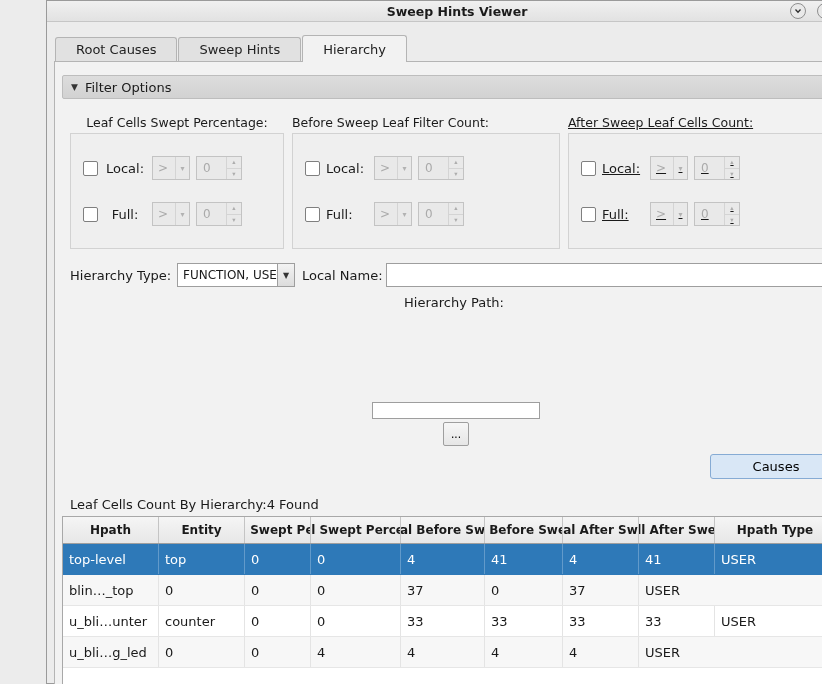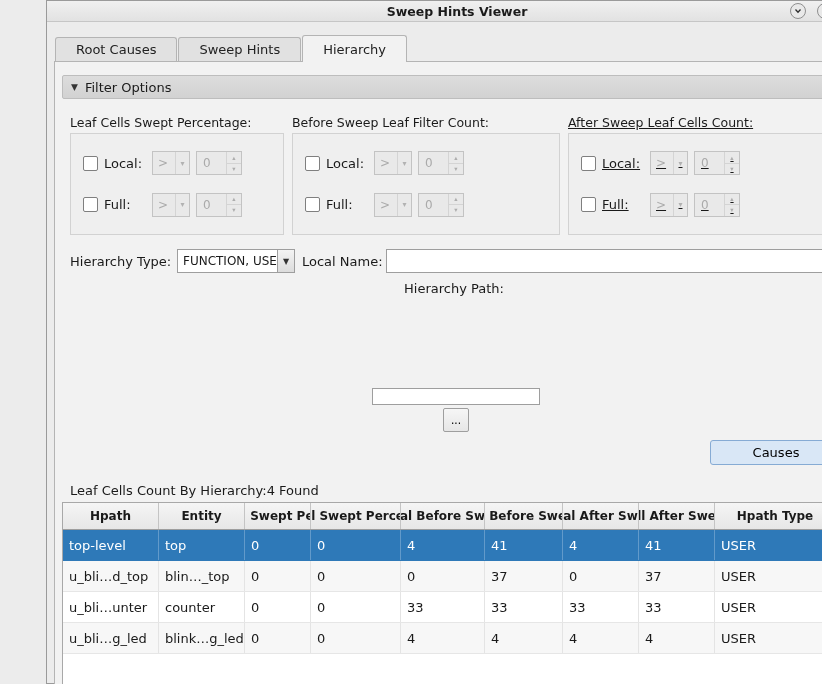--- a/index.html
+++ b/index.html
@@ -33,23 +33,23 @@
   .panel { flex: 1; margin: 0 7px; border: 1px solid #b4b4b4; background: #f2f2f2;
     padding: 13px 7px 8px 7px; position: relative; z-index: 1; }
 
   .filter-header { height: 24px; background: linear-gradient(#dddddd,#d2d2d2);
     border: 1px solid #bdbdbd; border-radius: 2px; display: flex; align-items: center;
     padding: 0 8px; gap: 7px; }
   .expander-arrow { font-size: 9px; color: #333; }
 
   .groups { display: flex; gap: 8px; margin-top: 16px; padding: 0 10px 0 8px; }
   .group-title { font-size: 12.5px; margin-bottom: 4px; height: 14px; }
-  .group-box { border: 1px solid #d2d2d2; background: #efefef; height: 102px;
+  .group-box { border: 1px solid #d2d2d2; background: #efefef; height: 116px;
     display: flex; flex-direction: column; justify-content: space-evenly; padding: 0 12px; }
-  .g1 { width: 214px; } .g2 { width: 268px; } .g3 { flex: 1; text-decoration: underline; }
+  .g1 { width: 214px; text-align: center; } .g2 { width: 268px; } .g3 { flex: 1; text-decoration: underline; }
 
   .filter-row { display: flex; align-items: center; gap: 6px; }
   .checkbox { width: 15px; height: 15px; background: #fff; border: 1px solid #7f7f7f;
     border-radius: 2px; flex: 0 0 15px; }
   .flbl { width: 42px; }
   .mini-combo { width: 38px; height: 24px; border: 1px solid #c3c3c3; background: #e9e9e9;
     display: flex; color: #aaaaaa; }
   .mini-combo .val { flex: 1; padding-left: 5px; font-size: 12px; display: flex; align-items: center; }
   .mini-combo .arr { width: 14px; border-left: 1px solid #d4d4d4; font-size: 8px; color: #b2b2b2;
     display: flex; align-items: center; justify-content: center; }
@@ -317,21 +317,20 @@
           <div class="td">top</div>
           <div class="td">0</div>
           <div class="td">0</div>
           <div class="td">4</div>
           <div class="td">41</div>
           <div class="td">4</div>
           <div class="td">41</div>
           <div class="td">USER</div>
         </div>
         <div class="tr alt">
-          <div class="td">u_bli…d_top</div>
           <div class="td">blin…_top</div>
           <div class="td">0</div>
           <div class="td">0</div>
           <div class="td">0</div>
           <div class="td">37</div>
           <div class="td">0</div>
           <div class="td">37</div>
           <div class="td">USER</div>
         </div>
         <div class="tr">
@@ -340,21 +339,20 @@
           <div class="td">0</div>
           <div class="td">0</div>
           <div class="td">33</div>
           <div class="td">33</div>
           <div class="td">33</div>
           <div class="td">33</div>
           <div class="td">USER</div>
         </div>
         <div class="tr alt">
           <div class="td">u_bli…g_led</div>
-          <div class="td">blink…g_led</div>
           <div class="td">0</div>
           <div class="td">0</div>
           <div class="td">4</div>
           <div class="td">4</div>
           <div class="td">4</div>
           <div class="td">4</div>
           <div class="td">USER</div>
         </div>
       </div>
 

